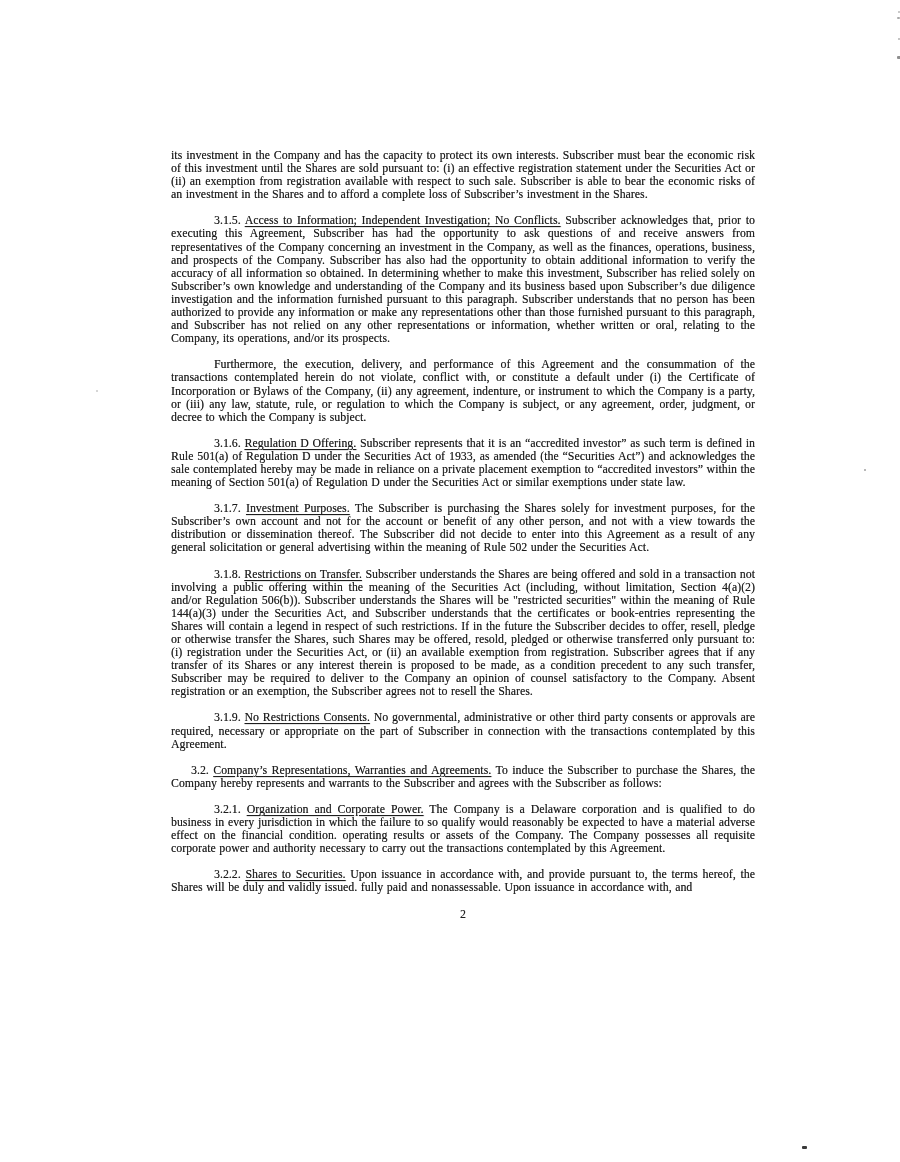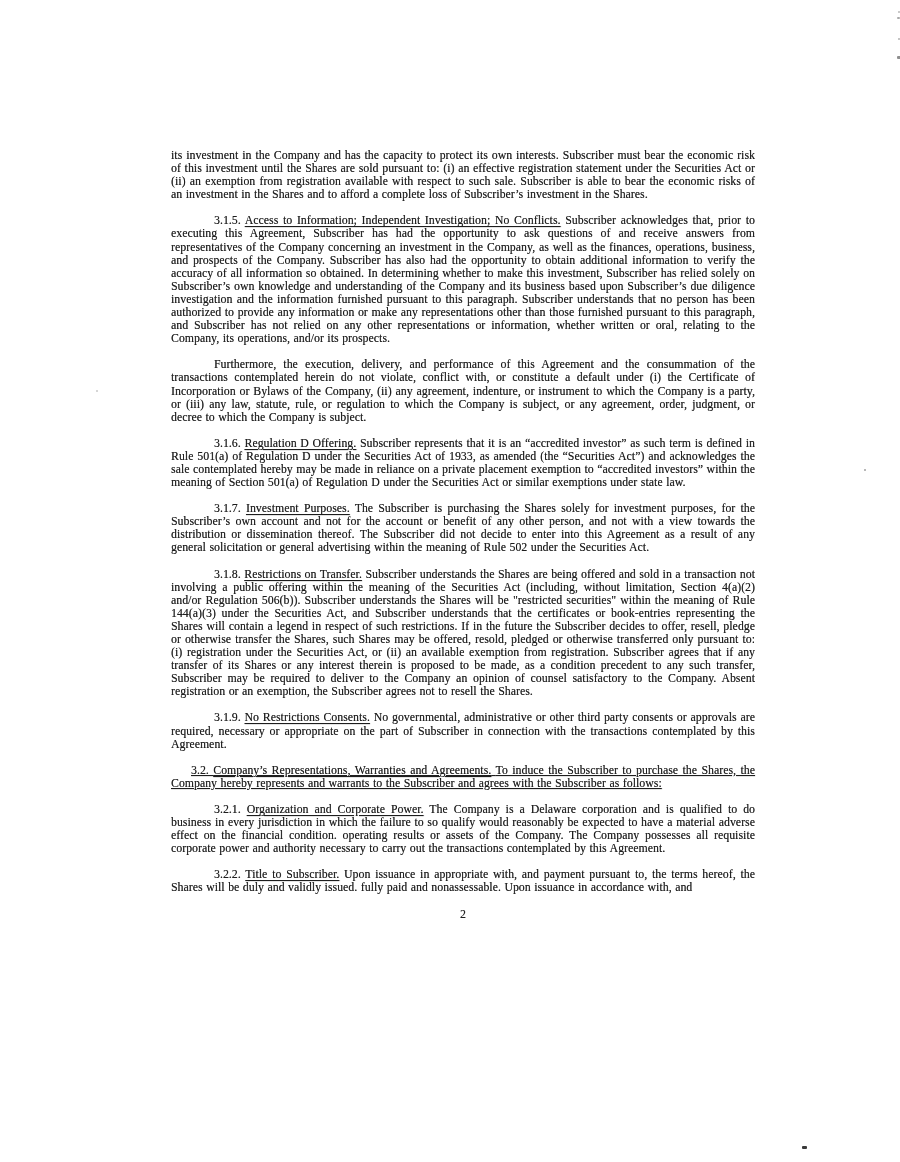--- a/index.html
+++ b/index.html
@@ -24,21 +24,21 @@
     color: #1d1d1d;
     font-size: 11.7px;
     line-height: 13.1px;
     text-align: justify;
     letter-spacing: 0.08px;
     word-spacing: 0.5px;
     text-shadow: 0.2px 0.2px 0.4px rgba(45,45,45,0.65);
   }
   p.para { margin: 0 0 13px 0; }
   p.indent-std { text-indent: 43px; }
-  p.indent-sm  { text-indent: 20px; text-decoration: underline; }
+  p.indent-sm  { text-indent: 20px; }
   p.no-indent  { text-indent: 0; }
   .heading {
     text-decoration: underline;
     text-decoration-thickness: 1px;
     text-underline-offset: 1.5px;
   }
   .bold { font-weight: normal; }
   .pagenum {
     text-align: center;
     margin-top: 2px;
@@ -56,21 +56,21 @@
   <div class="content">
       <p class="para no-indent"><span>its investment in the Company and has the capacity to protect its own interests. Subscriber must bear the economic risk of this investment until the Shares are sold pursuant to: (i) an effective registration statement under the Securities Act or (ii) an exemption from registration available with respect to such sale. Subscriber is able to bear the economic risks of an investment in the Shares and to afford a complete loss of Subscriber’s investment in the Shares.</span></p>
       <p class="para indent-std"><span>3.1.5. </span><span class="heading">Access to Information; Independent Investigation; No Conflicts.</span> <span>Subscriber acknowledges that, prior to executing this Agreement, Subscriber has had the opportunity to ask questions of and receive answers from representatives of the Company concerning an investment in the Company, as well as the finances, operations, business, and prospects of the Company.  Subscriber has also had the opportunity to obtain additional information to verify the accuracy of all information so obtained. In determining whether to make this investment, Subscriber has relied solely on Subscriber’s own knowledge and understanding of the Company and its business based upon Subscriber’s due diligence investigation and the information furnished pursuant to this paragraph. Subscriber understands that no person has been authorized to provide any information or make any representations other than those furnished pursuant to this paragraph, and Subscriber has not relied on any other representations or information, whether written or oral, relating to the Company, its operations, and/or its prospects.</span></p>
       <p class="para indent-std"><span>Furthermore, the execution, delivery, and performance of this Agreement and the consummation of the transactions contemplated herein do not violate, conflict with, or constitute a default under (i) the Certificate of Incorporation or Bylaws of the Company, (ii) any agreement, indenture, or instrument to which the Company is a party, or (iii) any law, statute, rule, or regulation to which the Company is subject, or any agreement, order, judgment, or decree to which the Company is subject.</span></p>
       <p class="para indent-std"><span>3.1.6. </span><span class="heading">Regulation D Offering.</span> <span>Subscriber represents that it is an “accredited investor” as such term is defined in Rule 501(a) of Regulation D under the Securities Act of 1933, as amended (the “</span><span class="bold">Securities Act</span><span>”) and acknowledges the sale contemplated hereby may be made in reliance on a private placement exemption to “accredited investors” within the meaning of Section 501(a) of Regulation D under the Securities Act or similar exemptions under state law.</span></p>
       <p class="para indent-std"><span>3.1.7. </span><span class="heading">Investment Purposes.</span> <span>The Subscriber is purchasing the Shares solely for investment purposes, for the Subscriber’s own account and not for the account or benefit of any other person, and not with a view towards the distribution or dissemination thereof. The Subscriber did not decide to enter into this Agreement as a result of any general solicitation or general advertising within the meaning of Rule 502 under the Securities Act.</span></p>
       <p class="para indent-std"><span>3.1.8. </span><span class="heading">Restrictions on Transfer.</span> <span>Subscriber understands the Shares are being offered and sold in a transaction not involving a public offering within the meaning of the Securities Act (including, without limitation, Section 4(a)(2) and/or Regulation 506(b)). Subscriber understands the Shares will be "restricted securities" within the meaning of Rule 144(a)(3) under the Securities Act, and Subscriber understands that the certificates or book-entries representing the Shares will contain a legend in respect of such restrictions. If in the future the Subscriber decides to offer, resell, pledge or otherwise transfer the Shares, such Shares may be offered, resold, pledged or otherwise transferred only pursuant to: (i) registration under the Securities Act, or (ii) an available exemption from registration. Subscriber agrees that if any transfer of its Shares or any interest therein is proposed to be made, as a condition precedent to any such transfer, Subscriber may be required to deliver to the Company an opinion of counsel satisfactory to the Company. Absent registration or an exemption, the Subscriber agrees not to resell the Shares.</span></p>
       <p class="para indent-std"><span>3.1.9. </span><span class="heading">No Restrictions Consents.</span> <span>No governmental, administrative or other third party consents or approvals are required, necessary or appropriate on the part of Subscriber in connection with the transactions contemplated by this Agreement.</span></p>
       <p class="para indent-sm"><span>3.2. </span><span class="heading">Company’s Representations, Warranties and Agreements.</span> <span>To induce the Subscriber to purchase the Shares, the Company hereby represents and warrants to the Subscriber and agrees with the Subscriber as follows:</span></p>
       <p class="para indent-std"><span>3.2.1. </span><span class="heading">Organization and Corporate Power.</span> <span>The Company is a Delaware corporation and is qualified to do business in every jurisdiction in which the failure to so qualify would reasonably be expected to have a material adverse effect on the financial condition. operating results or assets of the Company. The Company possesses all requisite corporate power and authority necessary to carry out the transactions contemplated by this Agreement.</span></p>
-      <p class="para indent-std"><span>3.2.2. </span><span class="heading">Title to Subscriber.</span> <span>Upon issuance in appropriate with, and payment pursuant to, the terms hereof, the Shares will be duly and validly issued. fully paid and nonassessable. Upon issuance in accordance with, and</span></p>
+      <p class="para indent-std"><span>3.2.2. </span><span class="heading">Shares to Securities.</span> <span>Upon issuance in accordance with, and provide pursuant to, the terms hereof, the Shares will be duly and validly issued. fully paid and nonassessable. Upon issuance in accordance with, and</span></p>
       <div class="pagenum">2</div>
     </div>
 
   <div class="speck" style="left:890px; top:11px;  width:2px; height:2px; background:#b9b9b9;"></div>
   <div class="speck" style="left:889px; top:17px;  width:3px; height:2px; background:#a8a8a8;"></div>
   <div class="speck" style="left:890px; top:38px;  width:2px; height:2px; background:#b2b2b2;"></div>
   <div class="speck" style="left:889px; top:56px;  width:4px; height:3px; background:#8f8f8f;"></div>
   <div class="speck" style="left:856px; top:469px; width:2px; height:2px; background:#a0a0a0;"></div>
   <div class="speck" style="left:88px;  top:390px; width:2px; height:2px; background:#c8c8c8;"></div>
   <div class="speck" style="left:794px; top:1146px; width:5px; height:3px; background:#3a3a3a;"></div>

